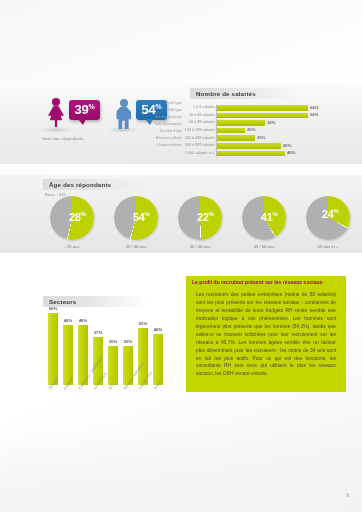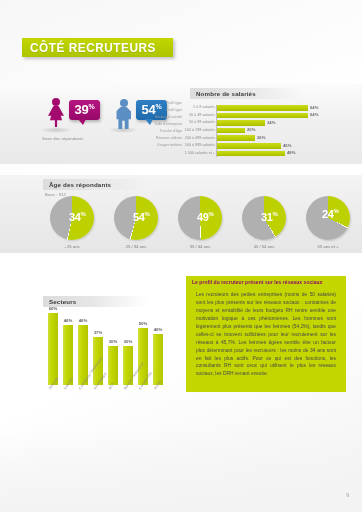--- a/index.html
+++ b/index.html
@@ -184,23 +184,20 @@
     position: absolute; left:0; bottom:0; width: 362px; height: 85px;
     background: linear-gradient(180deg, rgba(255,255,255,0) 0%, #f3f3f3 100%);
     pointer-events: none;
   }
 </style>
 </head>
 <body>
 
 <div id="page">
 
-  <div class="title-banner">
-    <span>CÔTÉ RECRUTEURS</span>
-  </div>
 
   <div class="band top"></div>
 
   <div class="shadow" style="left:40px; top:127px; width:32px;"></div>
   <div class="person woman" style="left:47px; top:98px; width:18px; height:32px;">
     <div class="head"></div>
     <div class="body"></div>
   </div>
   <div class="bubble pink" style="left:69px; top:100px; width:31px; height:20px;">
     <div class="val">
@@ -279,48 +276,48 @@
   </div>
   <div class="caption-s" style="left:45px; top:192px;">Base : 912</div>
 
   <div class="pie-sep" style="left:126px;"></div>
   <div class="pie-sep" style="left:190px;"></div>
   <div class="pie-sep" style="left:254px;"></div>
 
   <div class="pie-wrap" style="left:50px;">
     <div class="pie" style="background: conic-gradient(#bdd000 0deg 190.8deg, #ffffff 190.8deg 193deg, #b0b0b0 193deg 360deg);">
       <div class="val" style="left:19px; top:15px;">
-        <span>34</span><span class="pct">%</span>
+        <span>28</span><span class="pct">%</span>
       </div>
     </div>
     <div class="pie-label">- 25 ans</div>
   </div>
 
   <div class="pie-wrap" style="left:114px;">
     <div class="pie" style="background: conic-gradient(#bdd000 0deg 194.4deg, #ffffff 194.4deg 196.6deg, #b0b0b0 196.6deg 360deg);">
       <div class="val" style="left:19px; top:15px;">
         <span>54</span><span class="pct">%</span>
       </div>
     </div>
     <div class="pie-label">25 / 34 ans</div>
   </div>
 
   <div class="pie-wrap" style="left:178px;">
     <div class="pie" style="background: conic-gradient(#bdd000 0deg 176.4deg, #ffffff 176.4deg 178.6deg, #b0b0b0 178.6deg 360deg);">
       <div class="val" style="left:19px; top:15px;">
-        <span>49</span><span class="pct">%</span>
+        <span>22</span><span class="pct">%</span>
       </div>
     </div>
     <div class="pie-label">35 / 44 ans</div>
   </div>
 
   <div class="pie-wrap" style="left:242px;">
     <div class="pie" style="background: conic-gradient(#bdd000 0deg 147.6deg, #ffffff 147.6deg 149.8deg, #b0b0b0 149.8deg 360deg);">
       <div class="val" style="left:19px; top:15px;">
-        <span>31</span><span class="pct">%</span>
+        <span>41</span><span class="pct">%</span>
       </div>
     </div>
     <div class="pie-label">45 / 54 ans</div>
   </div>
 
   <div class="pie-wrap" style="left:306px;">
     <div class="pie" style="background: conic-gradient(#bdd000 0deg 115.2deg, #ffffff 115.2deg 117.4deg, #b0b0b0 117.4deg 360deg);">
       <div class="val" style="left:16px; top:12px;">
         <span>24</span><span class="pct">%</span>
       </div>

